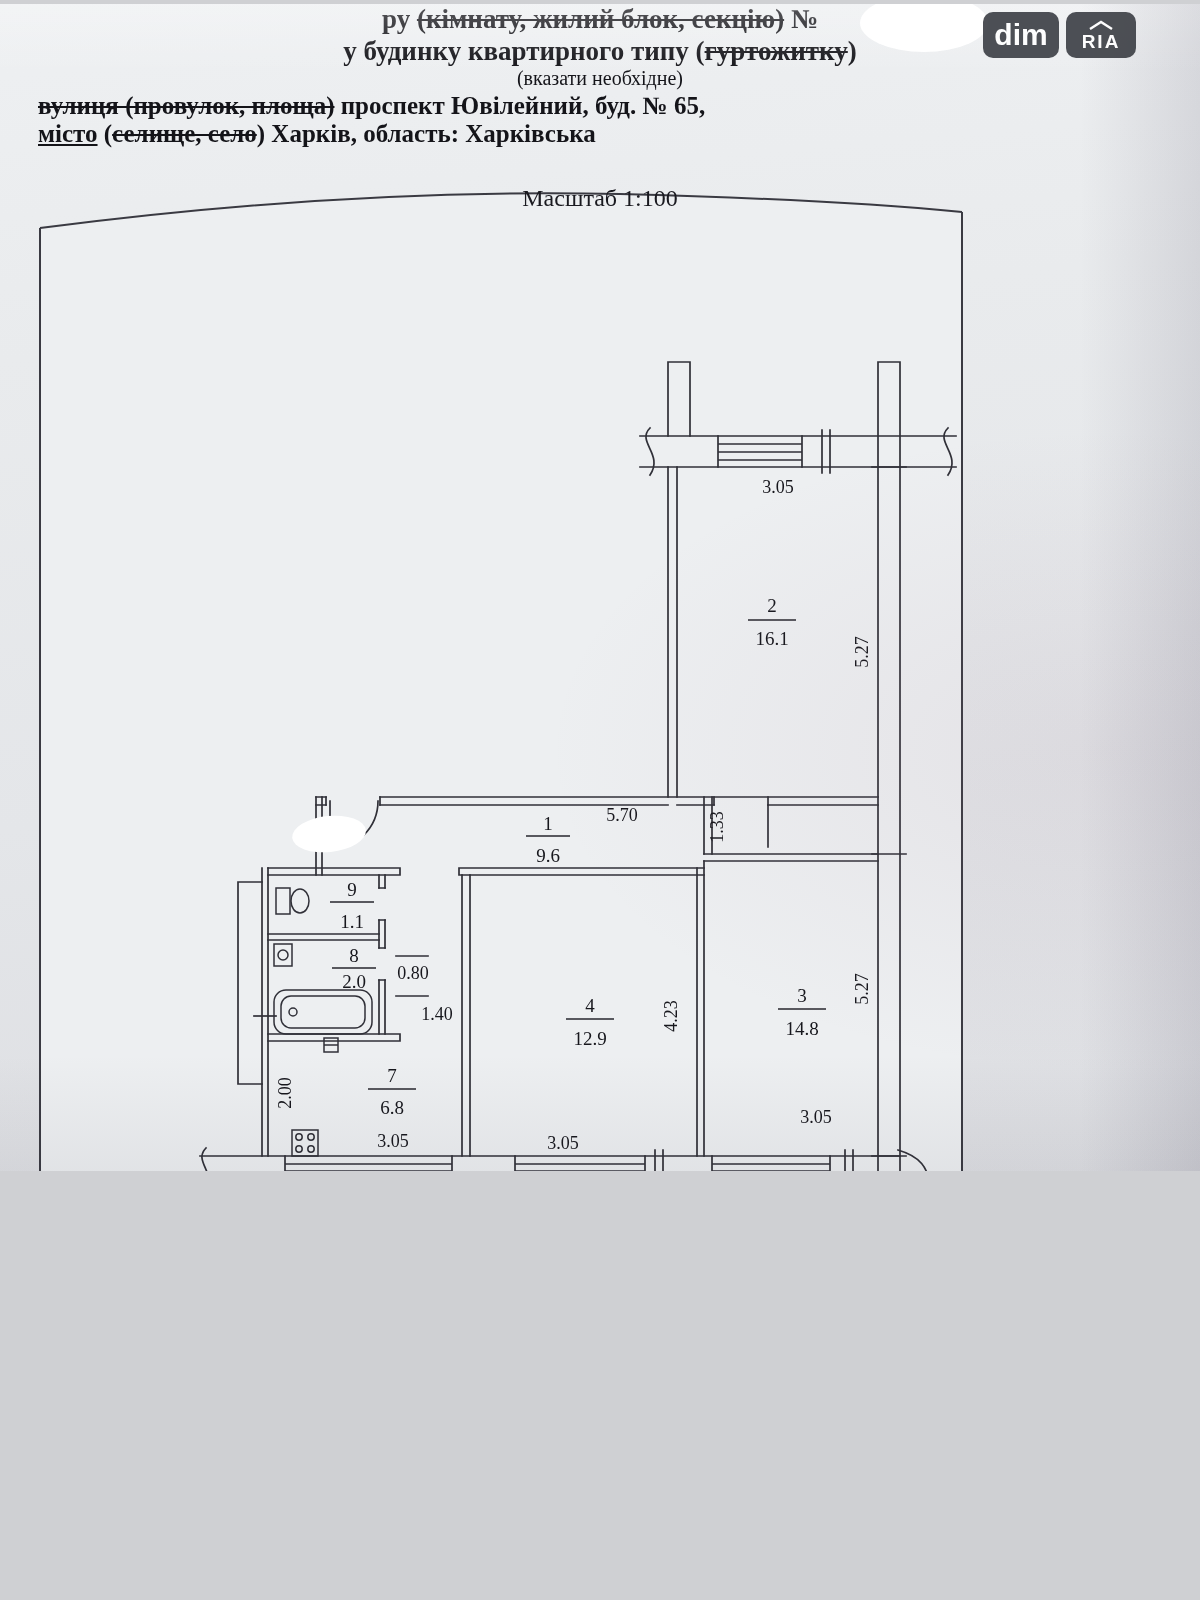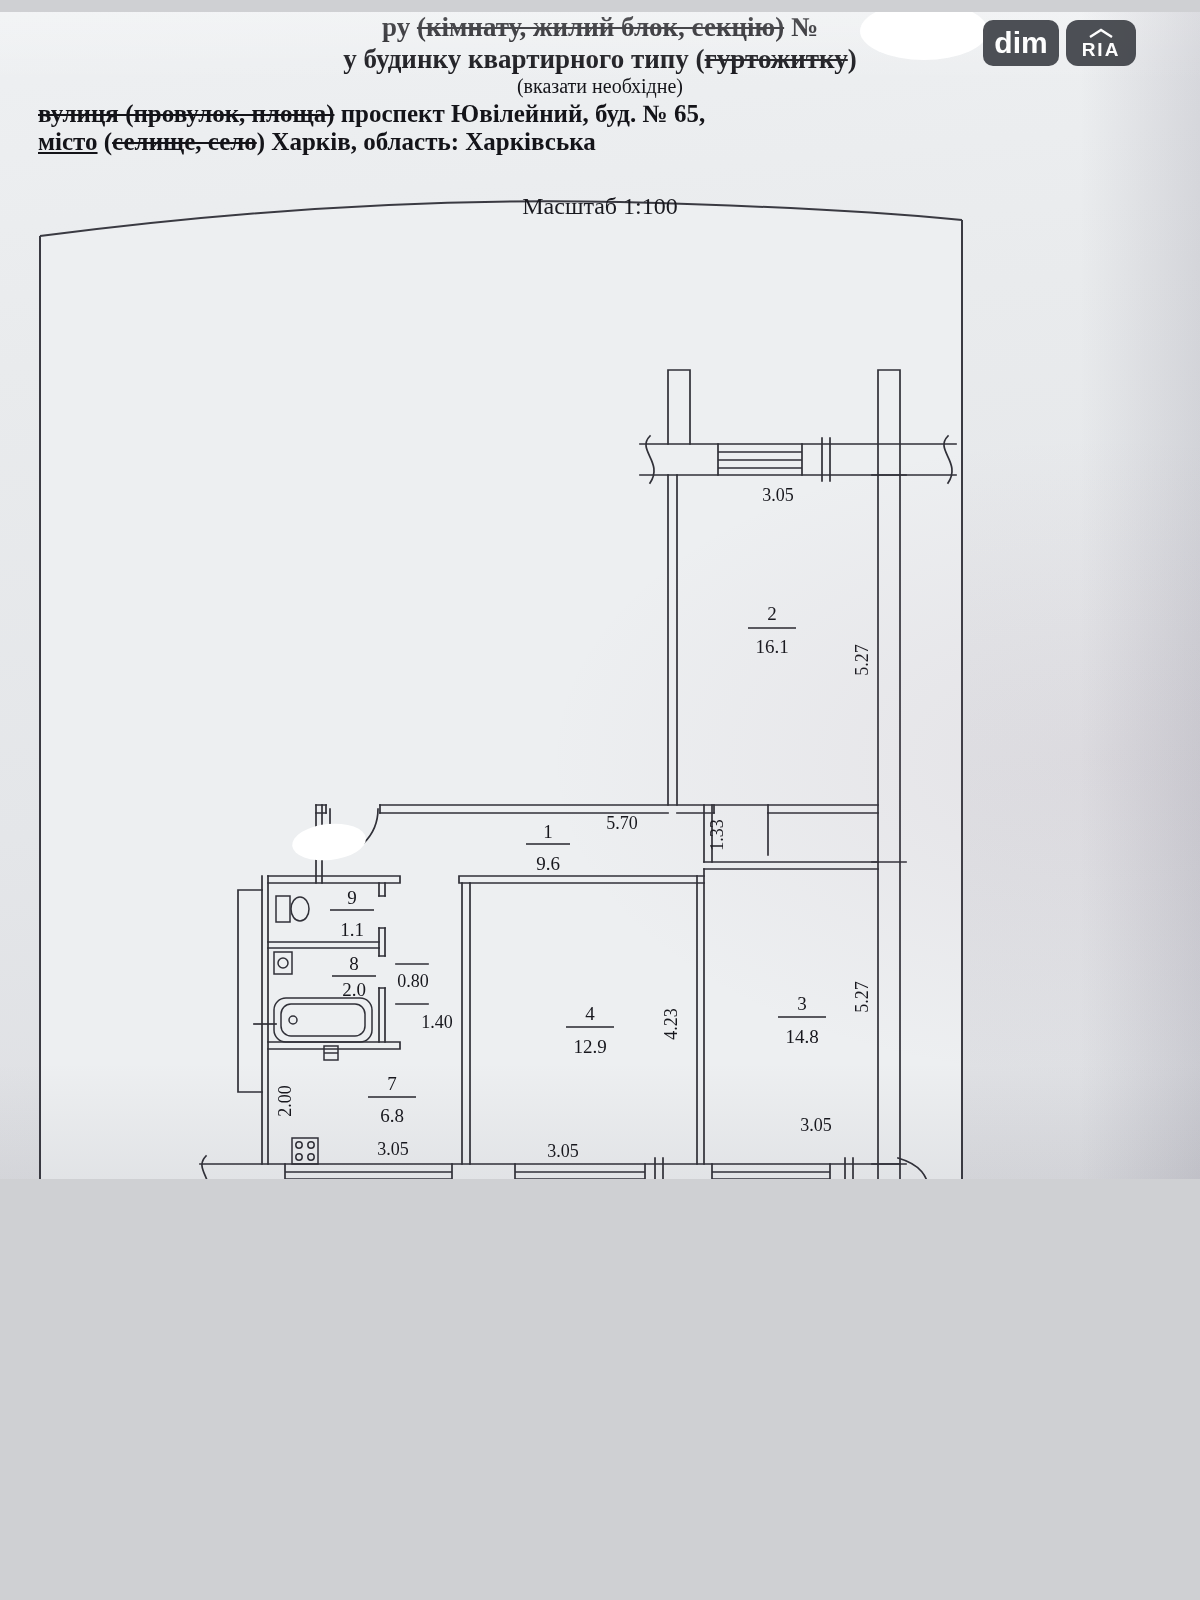--- a/index.html
+++ b/index.html
@@ -1,35 +1,35 @@
 <!DOCTYPE html>
 <html><head>
 <meta charset="utf-8">
 <style>
   html,body{margin:0;padding:0;background:#cfd0d3;}
   .page{
-    position:relative;width:1200px;height:1167px;margin:12px auto;overflow:hidden;
+    position:relative;width:1200px;height:1167px;margin:4px auto;overflow:hidden;
     background:linear-gradient(175deg,#eef0f2 0%,#e9ebed 28%,#e4e6e9 65%,#dddee2 100%);
     font-family:"Liberation Serif",serif;color:#1c1c22;
   }
   
   .hline{position:absolute;white-space:nowrap;font-weight:bold;color:#141419;}
   .h27{font-size:27px;}
   .h25{font-size:25px;}
   .h20{font-size:20px;font-weight:normal;}
   .centered{left:0;width:100%;text-align:center;}
   .struck{text-decoration:line-through;text-decoration-thickness:2px;}
   .underlined{text-decoration:underline;}
   .scale-label{position:absolute;top:181px;left:0;width:100%;text-align:center;font-size:24px;color:#1a1a20;z-index:2;}
   
   .badge{position:absolute;background:#3f4248;opacity:.92;border-radius:10px;color:#fff;
          display:flex;align-items:center;justify-content:center;flex-direction:column;
          font-family:"Liberation Sans",sans-serif;z-index:6;}
   .badge-dim{left:983px;top:8px;width:76px;height:46px;font-size:30px;font-weight:800;}
-  .badge-ria{left:1066px;top:8px;width:70px;height:46px;font-size:19px;font-weight:800;letter-spacing:2px;line-height:1;border-radius:12px;}
+  .badge-ria{left:1066px;top:8px;width:70px;height:46px;font-size:19px;font-weight:800;letter-spacing:2px;line-height:1;}
   .badge-ria svg{display:block;margin-bottom:2px;}
   
   .blob{position:absolute;background:#ffffff;border-radius:50%;z-index:3;}
   .blob-top{left:860px;top:-10px;width:128px;height:58px;}
   .blob-door{left:292px;top:812px;width:74px;height:36px;transform:rotate(-6deg);}
   
   .plan-svg{position:absolute;left:0;top:0;z-index:1;}
   .ptxt{font-family:"Liberation Serif",serif;font-size:19px;fill:#17171d;}
   .pdim{font-family:"Liberation Serif",serif;font-size:18px;fill:#17171d;}
   

